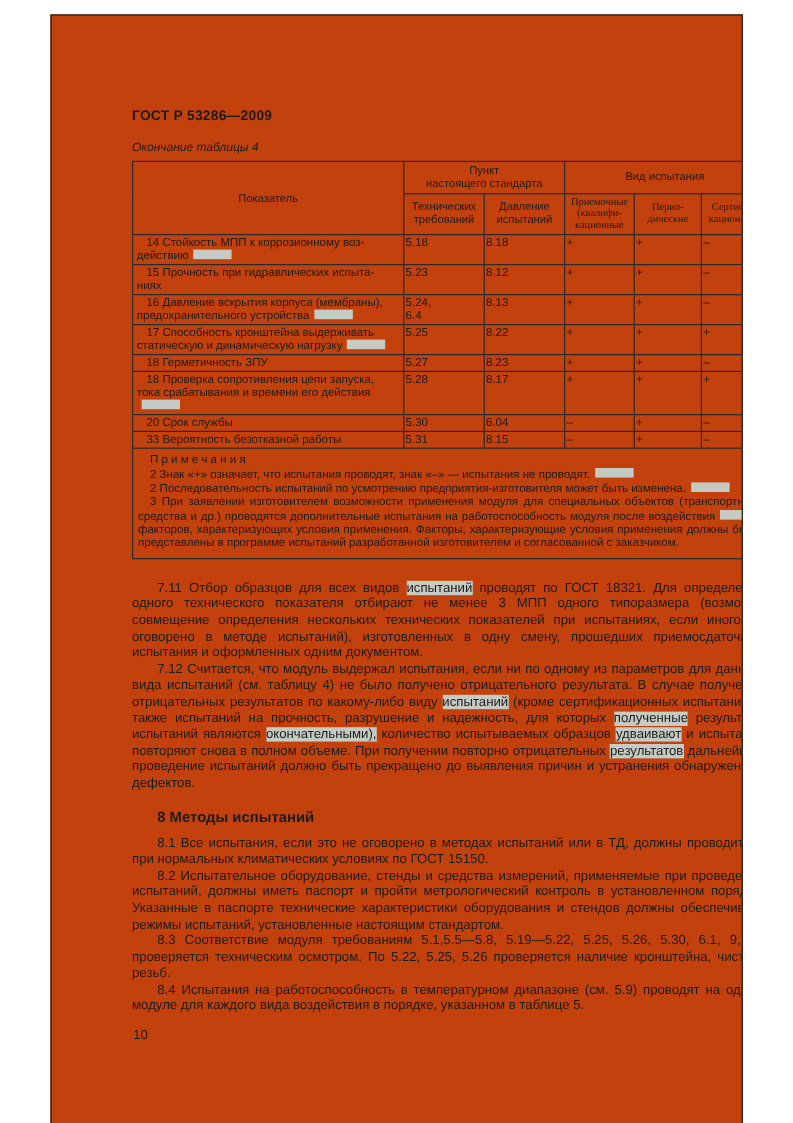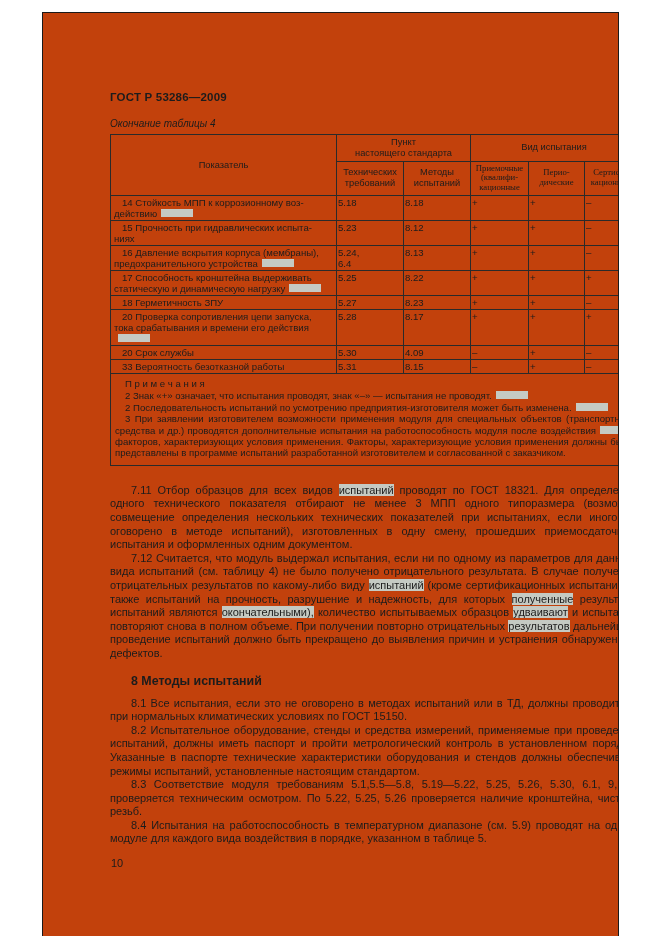--- a/index.html
+++ b/index.html
@@ -65,21 +65,21 @@
       <thead>
         <tr>
           <th rowspan="2">Показатель</th>
           <th colspan="2">Пункт
 настоящего стандарта</th>
           <th colspan="3">Вид испытания</th>
         </tr>
         <tr>
           <th>Технических
 требований</th>
-          <th>Методы
+          <th>Давление
 испытаний</th>
           <th class="small">Приемочные
 (квалифи-
 кационные</th>
           <th class="small">Перио-
 дические</th>
           <th class="small">Сертифи-
 кационные</th>
         </tr>
       </thead>
@@ -123,32 +123,32 @@
         </tr>
         <tr>
           <td class="c-name"><span class="pre"><span>18 Герметичность ЗПУ</span></span></td>
           <td class="c-num">5.27</td>
           <td class="c-num">8.23</td>
           <td class="c-num">+</td>
           <td class="c-num">+</td>
           <td class="c-num">–</td>
         </tr>
         <tr>
-          <td class="c-name"><span class="pre"><span>20 Проверка сопротивления цепи запуска,
+          <td class="c-name"><span class="pre"><span>18 Проверка сопротивления цепи запуска,
 тока срабатывания и времени его действия</span><span class="hlbox"></span></span></td>
           <td class="c-num">5.28</td>
           <td class="c-num">8.17</td>
           <td class="c-num">+</td>
           <td class="c-num">+</td>
           <td class="c-num">+</td>
         </tr>
         <tr>
           <td class="c-name"><span class="pre"><span>20 Срок службы</span></span></td>
           <td class="c-num">5.30</td>
-          <td class="c-num">4.09</td>
+          <td class="c-num">6.04</td>
           <td class="c-num">–</td>
           <td class="c-num">+</td>
           <td class="c-num">–</td>
         </tr>
         <tr>
           <td class="c-name"><span class="pre"><span>33 Вероятность безотказной работы</span></span></td>
           <td class="c-num">5.31</td>
           <td class="c-num">8.15</td>
           <td class="c-num">–</td>
           <td class="c-num">+</td>

